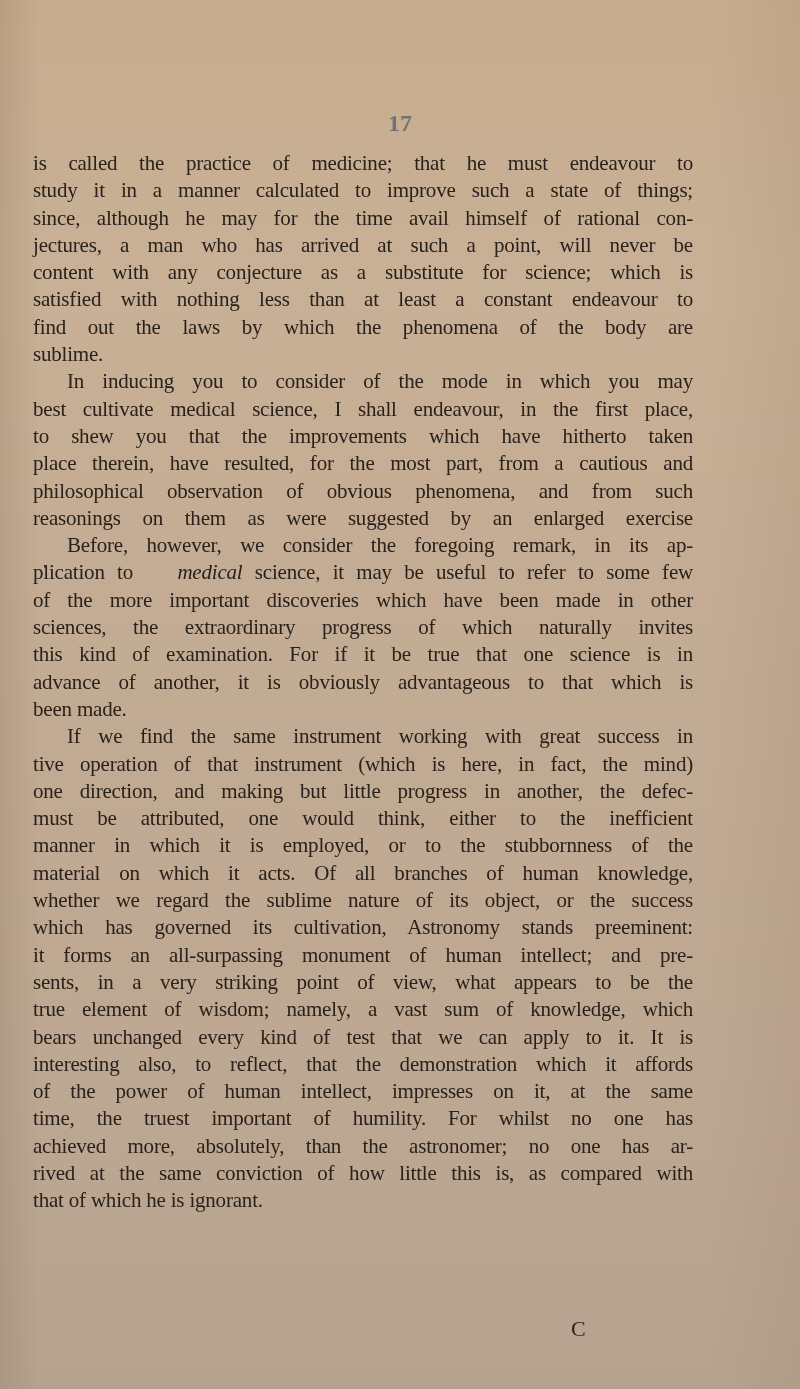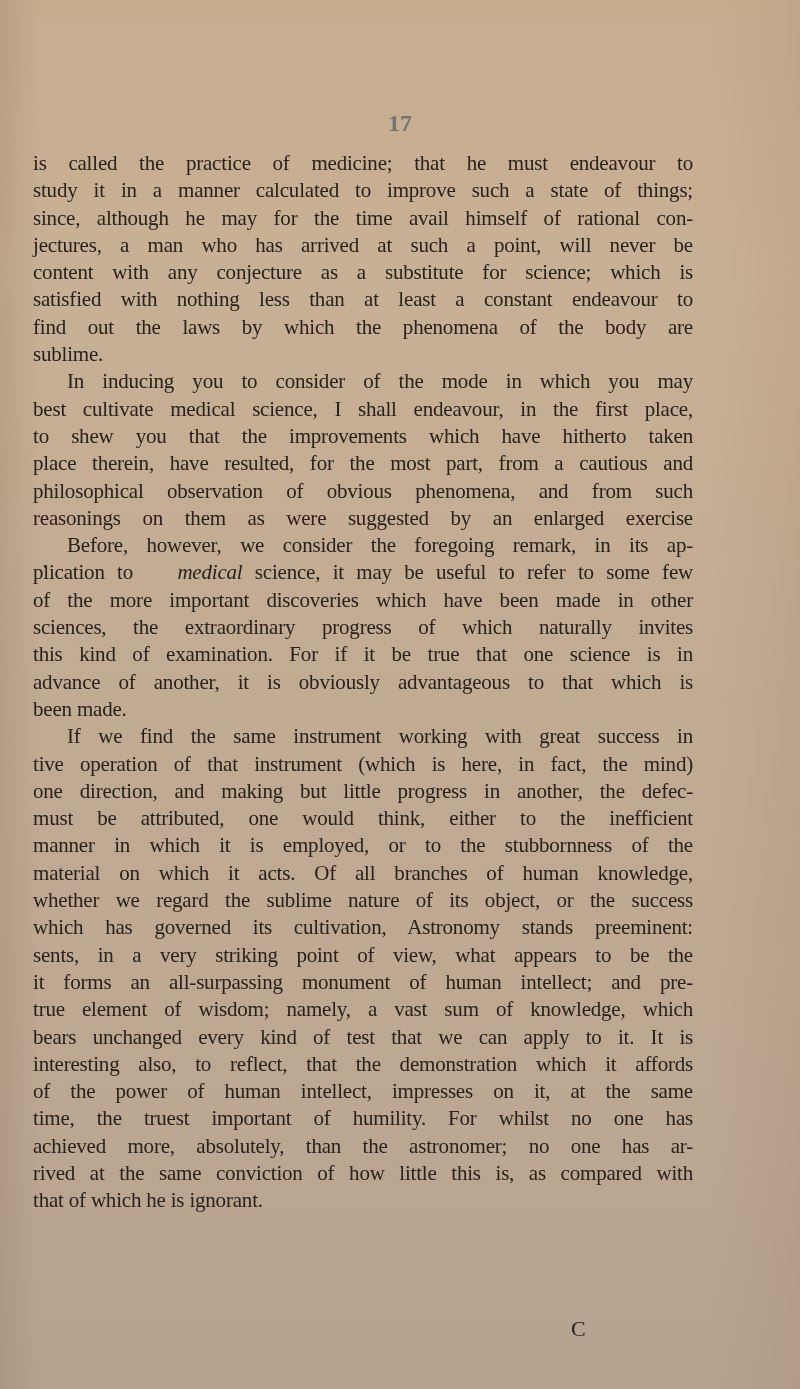--- a/index.html
+++ b/index.html
@@ -109,22 +109,22 @@
     <div class="line">advance of another, it is obviously advantageous to that which is</div>
     <div class="line last">been made.</div>
     <div class="line indent">If we find the same instrument working with great success in</div>
     <div class="line">tive operation of that instrument (which is here, in fact, the mind)</div>
     <div class="line">one direction, and making but little progress in another, the defec-</div>
     <div class="line">must be attributed, one would think, either to the inefficient</div>
     <div class="line">manner in which it is employed, or to the stubbornness of the</div>
     <div class="line">material on which it acts.  Of all branches of human knowledge,</div>
     <div class="line">whether we regard the sublime nature of its object, or the success</div>
     <div class="line">which has governed its cultivation, Astronomy stands preeminent:</div>
+    <div class="line">it forms an all-surpassing monument of human intellect; and pre-</div>
     <div class="line">sents, in a very striking point of view, what appears to be the</div>
-    <div class="line">it forms an all-surpassing monument of human intellect; and pre-</div>
     <div class="line">true element of wisdom; namely, a vast sum of knowledge, which</div>
     <div class="line">bears unchanged every kind of test that we can apply to it.  It is</div>
     <div class="line">interesting also, to reflect, that the demonstration which it affords</div>
     <div class="line">of the power of human intellect, impresses on it, at the same</div>
     <div class="line">time, the truest important of humility.  For whilst no one has</div>
     <div class="line">achieved more, absolutely, than the astronomer; no one has ar-</div>
     <div class="line">rived at the same conviction of how little this is, as compared with</div>
     <div class="line last">that of which he is ignorant.</div>
   </div>
 

